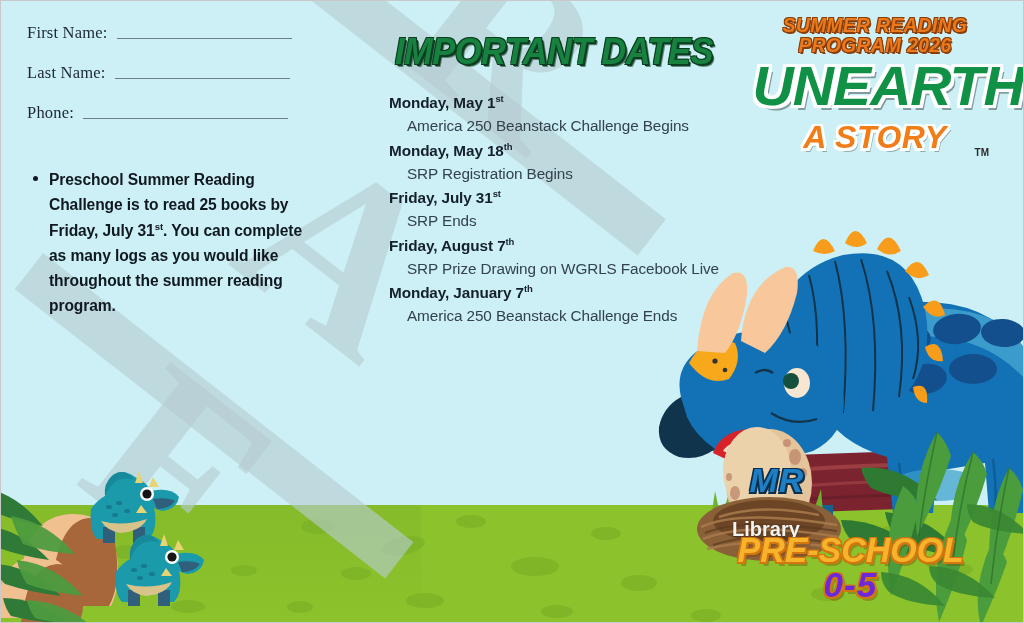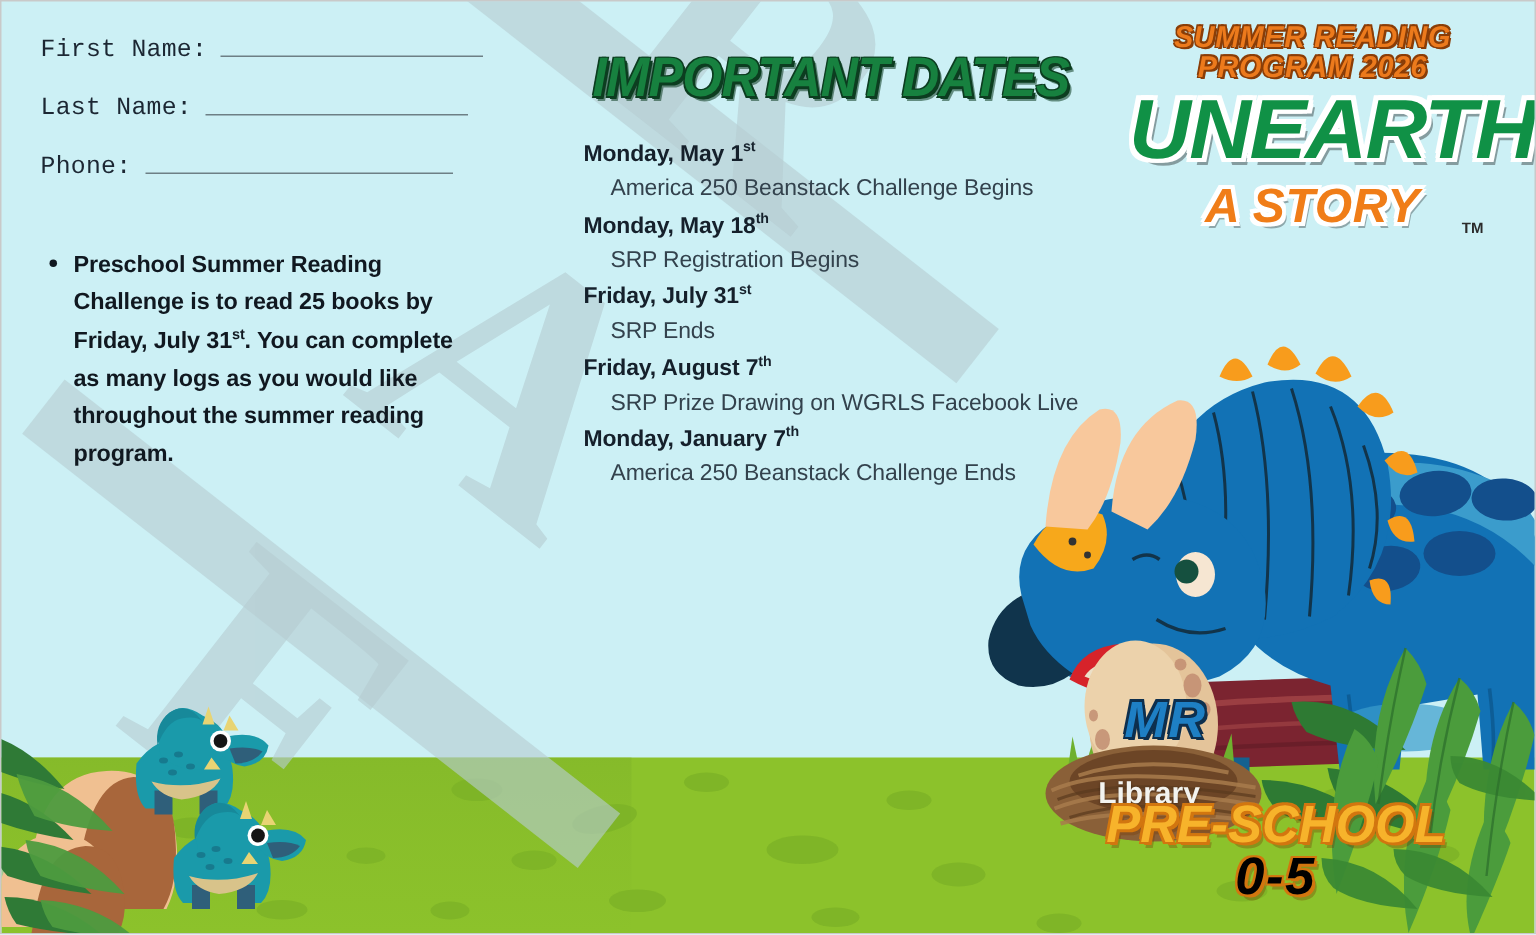--- a/index.html
+++ b/index.html
@@ -50,21 +50,21 @@
     color:#b6cdd2;opacity:.62;line-height:1;
     writing-mode:vertical-rl;
     text-orientation:upright;
   }
 
   
   .left-col{position:absolute;left:0;top:0;width:340px;height:520px;}
   .field-row{display:flex;align-items:flex-end;margin-left:26px;}
   .field-label{
     font-size:16.5px;color:#1c2733;font-weight:400;letter-spacing:.2px;
-    font-family:Liberation Mono, monospace;
+    font-family:Liberation Serif, serif;
   }
   .field-line{
     flex:1;border-bottom:1.6px solid #6d7f85;margin-left:9px;margin-bottom:4px;
     max-width:175px;
   }
   .f1{margin-top:22px;}
   .f2{margin-top:20px;}
   .f3{margin-top:20px;}
 
   ul.bullets{
@@ -146,21 +146,21 @@
   
   .preschool{
     position:absolute;right:56px;bottom:18px;text-align:center;z-index:14;
   }
   .ps-line1{
     font-size:35px;font-weight:bold;font-style:italic;color:#f7b32b;
     line-height:1;letter-spacing:0px;transform:scaleX(.97);
     text-shadow:2px 2px 0 #d2760f,-1.5px -1.5px 0 #d2760f,1.5px -1.5px 0 #d2760f,-1.5px 1.5px 0 #d2760f,3px 4px 0 rgba(120,60,5,.35);
   }
   .ps-line2{
-    font-size:35px;font-weight:bold;font-style:italic;color:#000000;
+    font-size:35px;font-weight:bold;font-style:italic;color:#6d28d9;
     line-height:1.05;letter-spacing:1px;
     text-shadow:2px 2px 0 #d2760f,-1.5px -1.5px 0 #d2760f,1.5px -1.5px 0 #d2760f,-1.5px 1.5px 0 #d2760f,3px 4px 0 rgba(120,60,5,.35);
   }
 
   
   .nest-wrap{position:absolute;left:700px;top:424px;width:150px;height:140px;z-index:12;}
   .egg-label-mr{
     position:absolute;left:36px;top:36px;width:80px;text-align:center;
     font-size:34px;font-weight:bold;font-style:italic;color:#1e7fc4;
     letter-spacing:1px;z-index:3;

